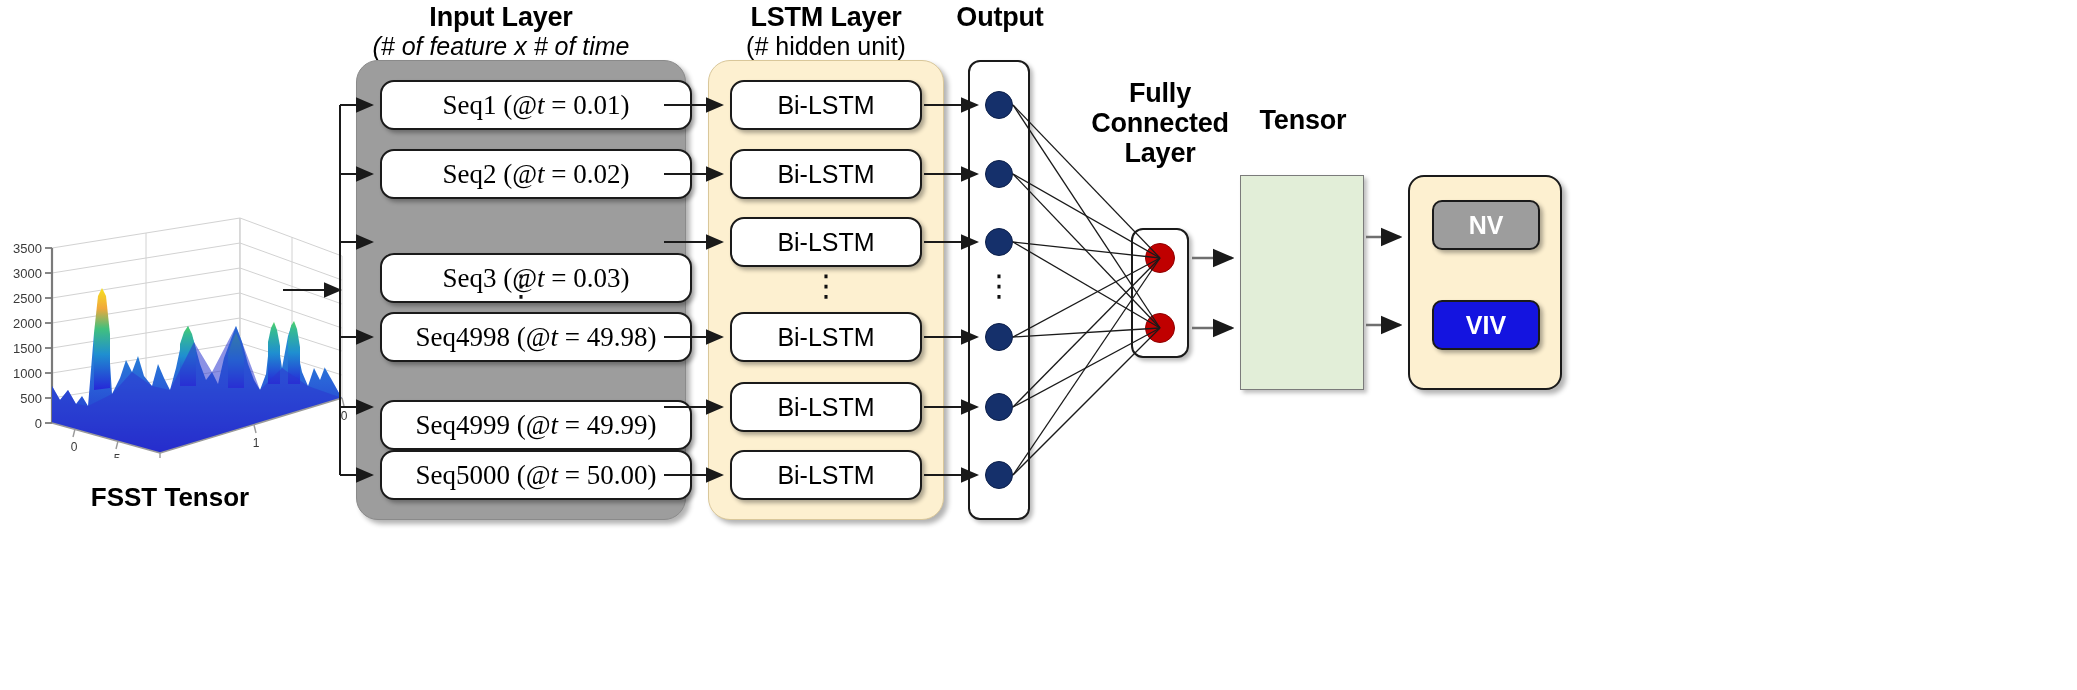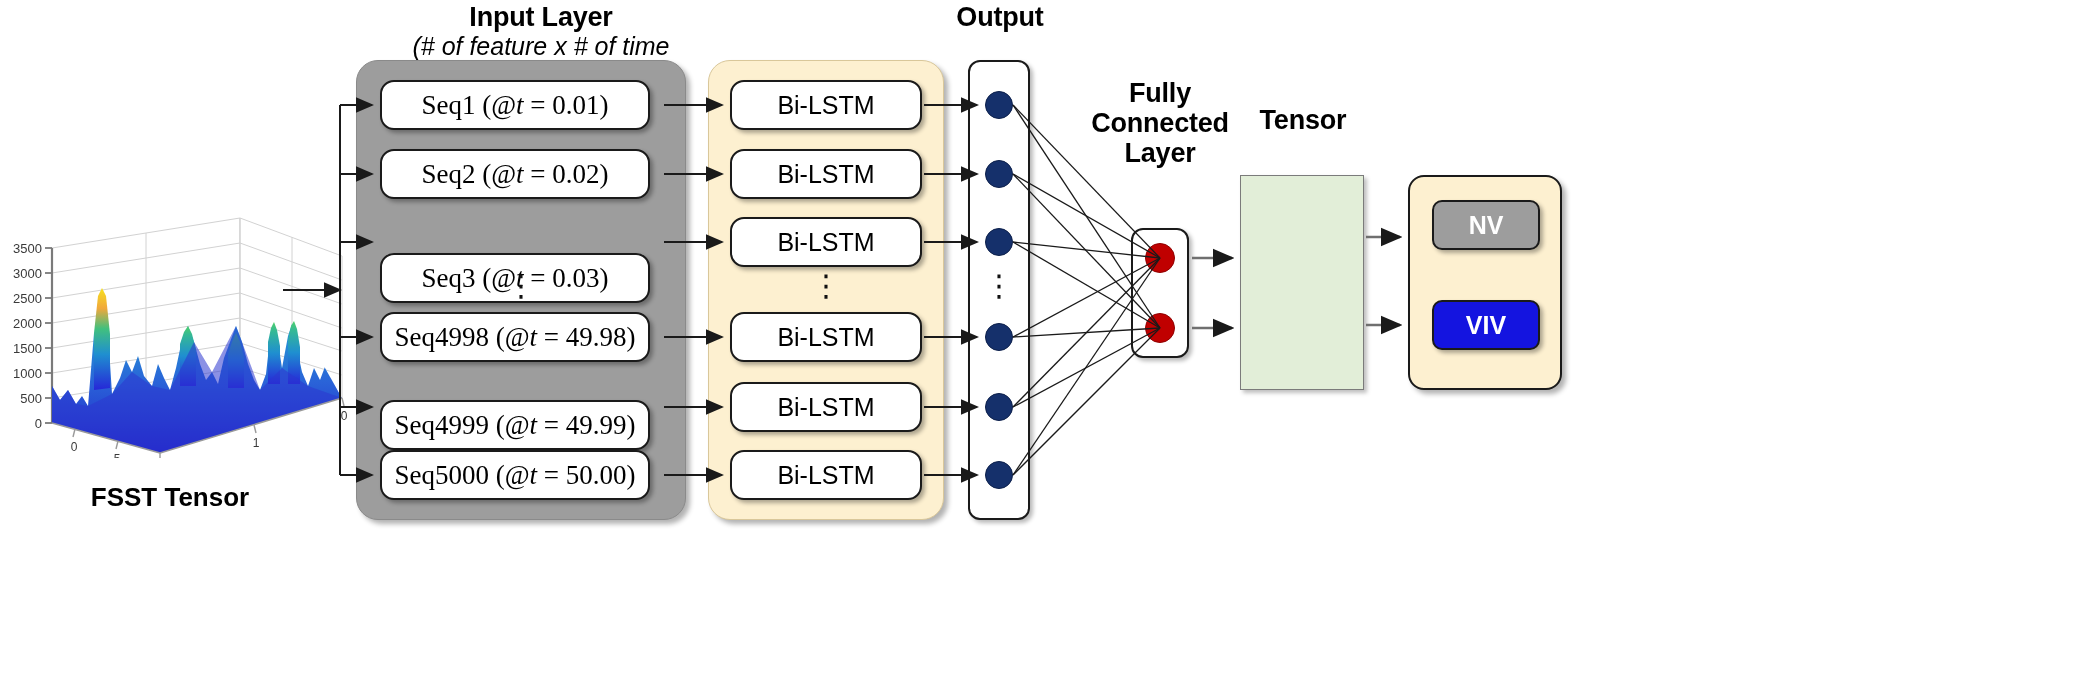--- a/index.html
+++ b/index.html
@@ -50,21 +50,21 @@
                   box-shadow: 4px 4px 5px rgba(0,0,0,0.30); }
 
   
   .cell {
     position: absolute; background: #ffffff;
     border: 2.2px solid #1a1a1a; border-radius: 14px;
     display: flex; align-items: center; justify-content: center;
     box-shadow: 3px 3px 4px rgba(0,0,0,0.32);
     font-size: 26px; color: #000; white-space: nowrap;
   }
-  .seq-cell { left: 380px; width: 270px; height: 50px;
+  .seq-cell { left: 380px; width: 312px; height: 50px;
               font-family: "Liberation Serif", serif; font-size: 27px; }
   .seq-cell i { font-style: italic; }
   .lstm-cell { left: 730px; width: 192px; height: 50px;
                font-family: "Liberation Sans", sans-serif; font-size: 25px; }
 
   .vdots { position: absolute; text-align: center; font-size: 30px;
            color: #111; letter-spacing: 0; line-height: 0.9; }
 
   .node {
     position: absolute; width: 28px; height: 28px; border-radius: 50%;
@@ -96,25 +96,29 @@
   .sumlim-bot { font-size: 14px; position: absolute; left: 0px; bottom: -8px; font-style: italic;}
 
   svg.wires { position: absolute; left: 0; top: 0; width: 2077px; height: 690px;
               pointer-events: none; }
 </style>
 </head>
 <body>
 
 <div id="stage">
 
-  <div class="hdr" id="hdr-input" style="left:376px; top:2px; width:330px;">
+  <div class="hdr" id="hdr-input" style="left:336px; top:2px; width:330px;">
     <div class="l1">Input Layer</div>
     <div class="l2">(# of feature x # of time steps)</div>
   </div>
 
+  <div class="hdr" id="hdr-lstm" style="left:708px; top:2px; width:236px;">
+    <div class="l1">LSTM Layer</div>
+    <div class="l2b">(# hidden unit)</div>
+  </div>
 
   <div class="hdr" id="hdr-output" style="left:930px; top:2px; width:140px;">
     <div class="l1">Output</div>
   </div>
 
   <div class="hdr" id="hdr-fc" style="left:1085px; top:78px; width:150px;">
     <div class="l1">Fully</div>
     <div class="l1">Connected</div>
     <div class="l1">Layer</div>
   </div>

